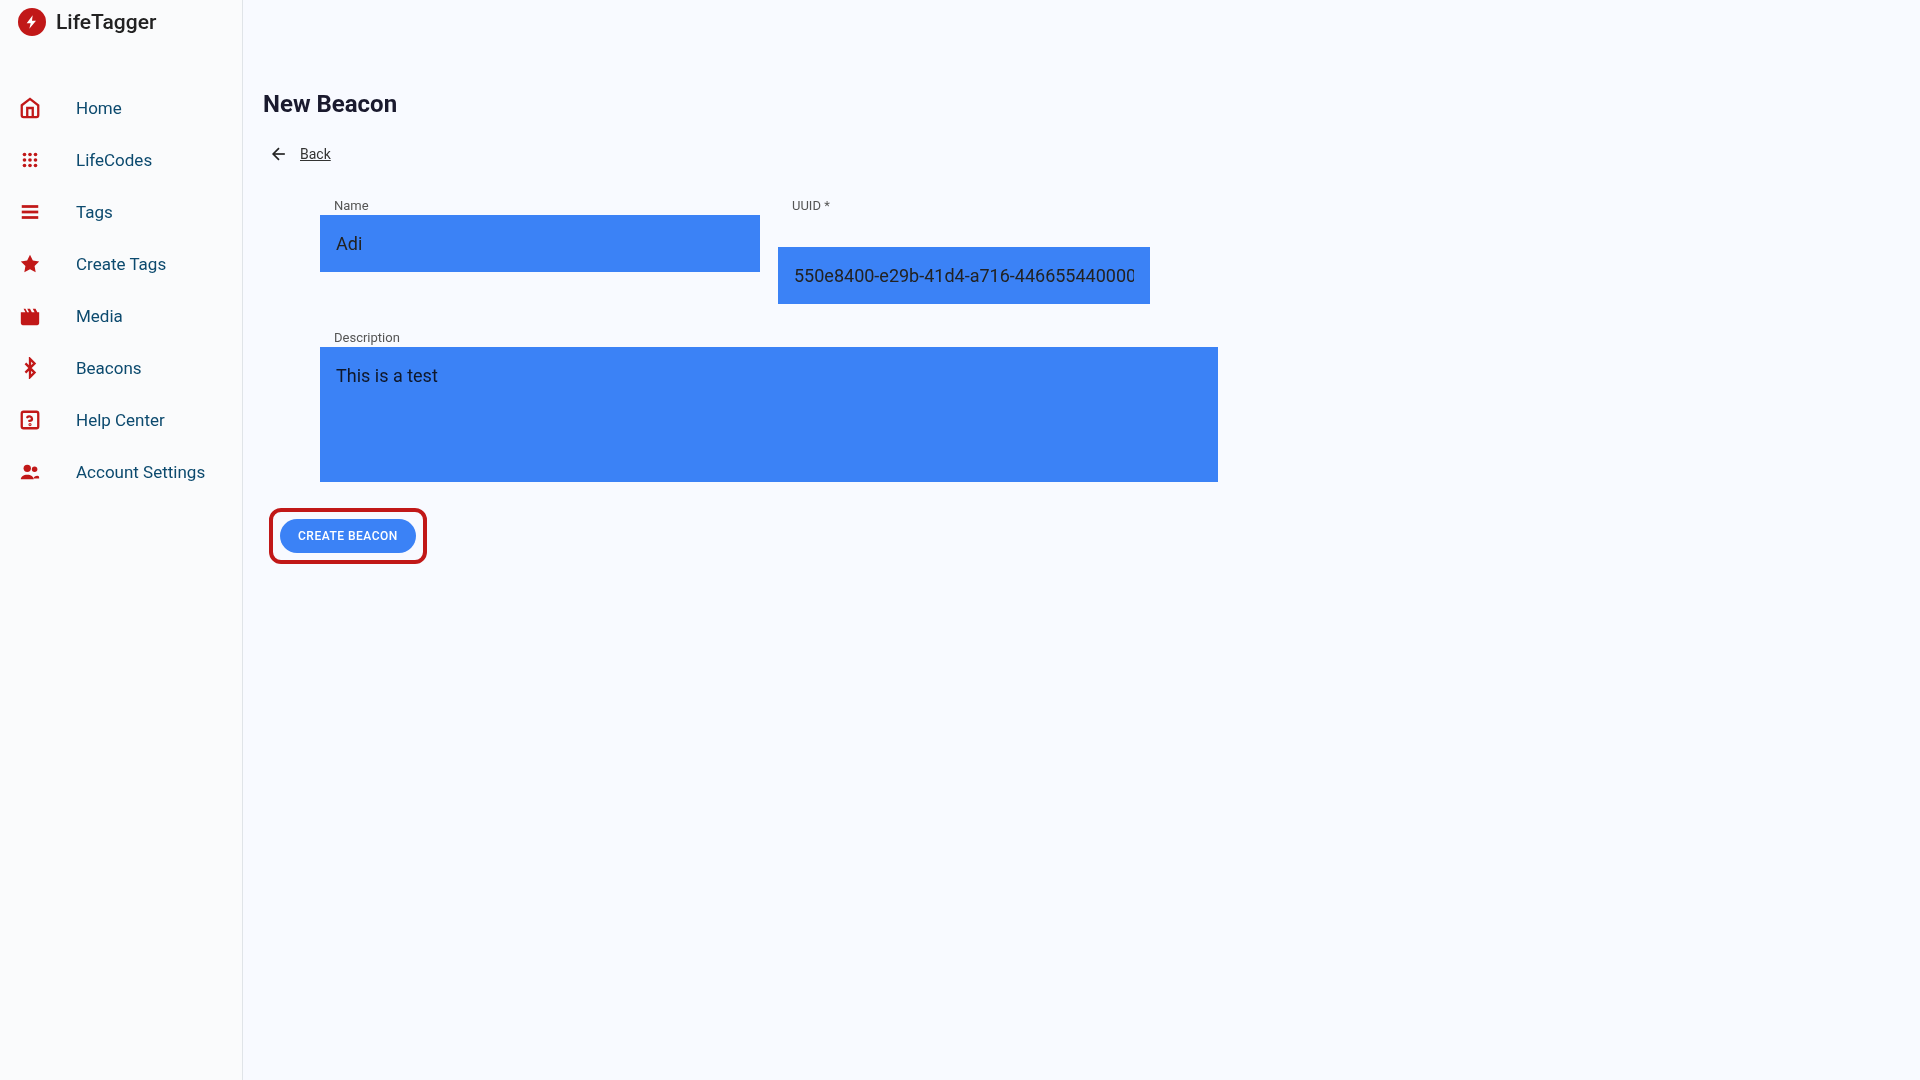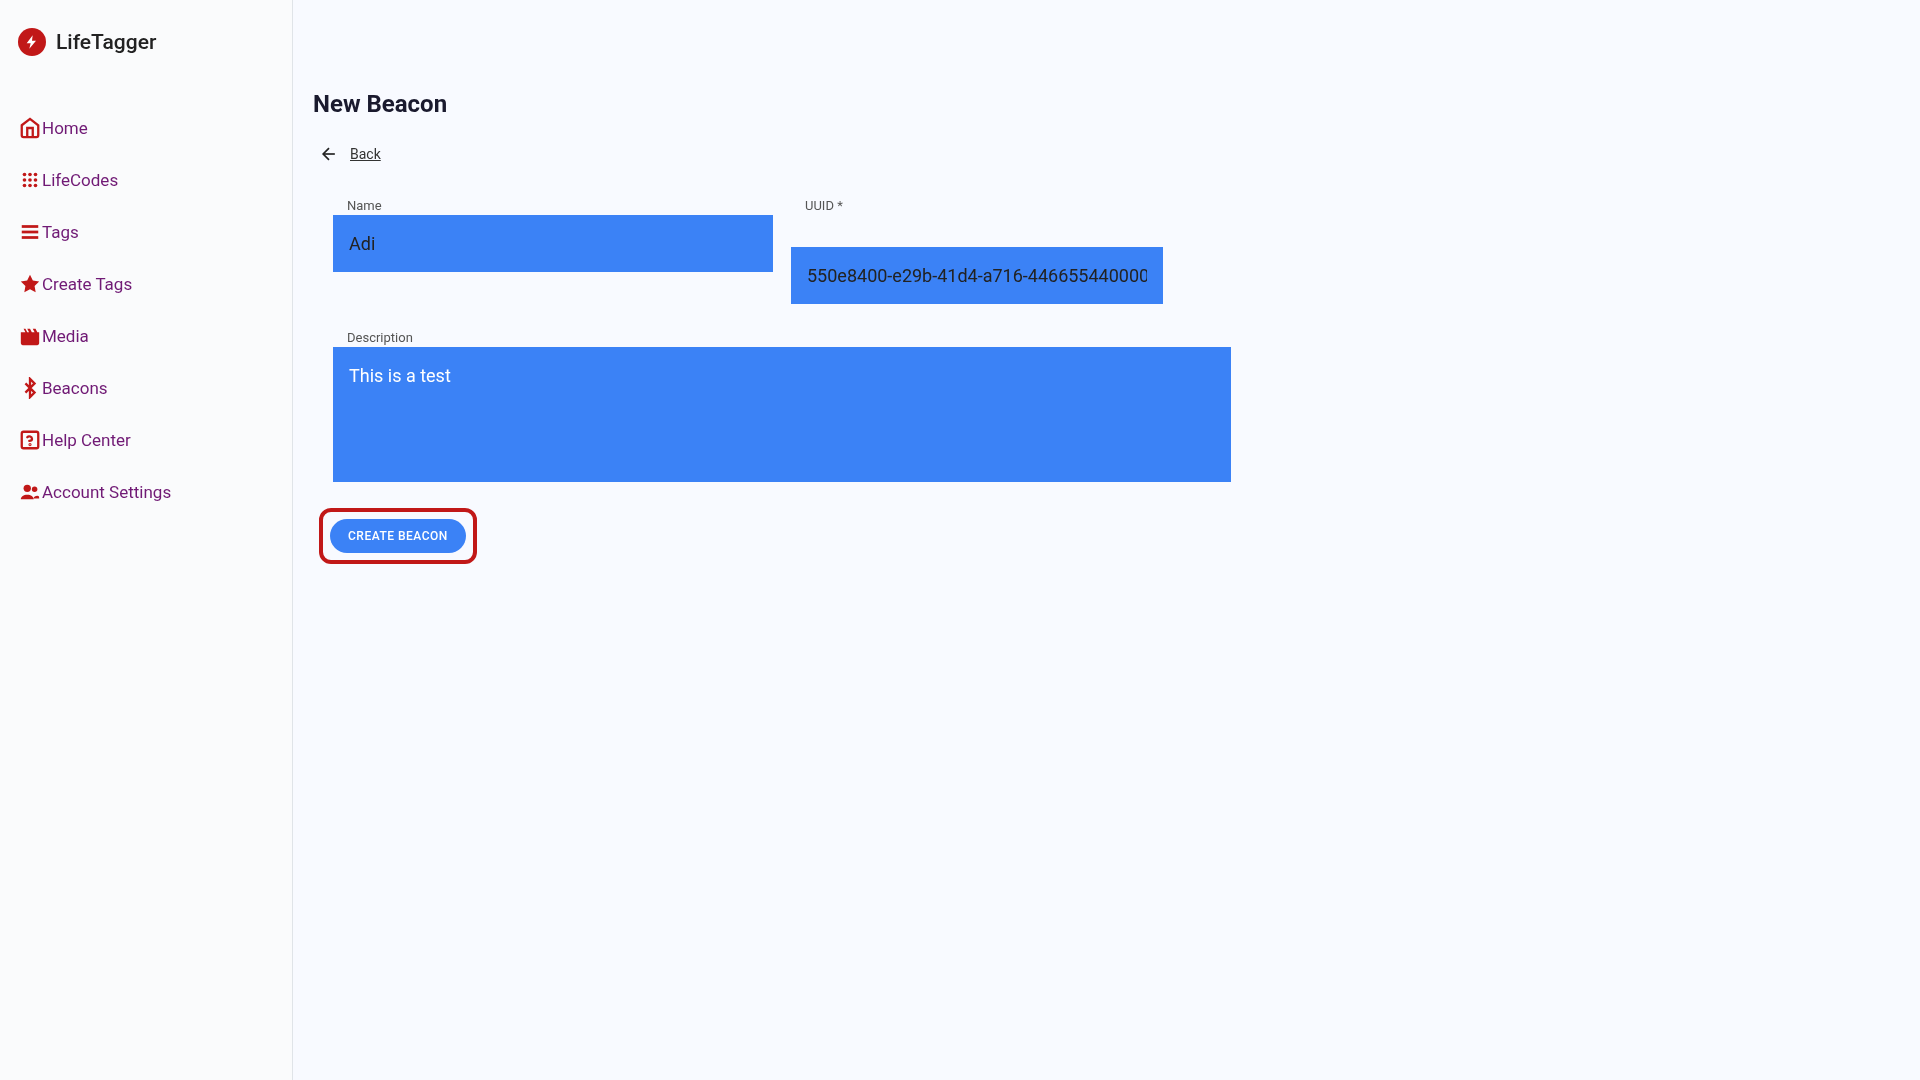--- a/index.html
+++ b/index.html
@@ -9,25 +9,25 @@
       font-family: -apple-system, BlinkMacSystemFont, 'Segoe UI', Roboto, Arial, sans-serif;
     }
     body {
       background: #f8faff;
       width: 1920px;
       height: 1080px;
       display: flex;
       overflow: hidden;
     }
     .sidebar {
-      width: 293px;
+      width: 243px;
       height: 100%;
       background: #fafbfc;
       border-right: 1px solid #e0e4e8;
-      padding-top: 20px;
+      padding-top: 0;
     }
     .logo-section {
       display: flex;
       align-items: center;
       padding: 8px 18px 20px 18px;
       gap: 10px;
     }
     .logo-icon {
       width: 28px;
       height: 28px;
@@ -42,23 +42,24 @@
       font-weight: 500;
       color: #222;
     }
     .nav-items {
       padding-top: 26px;
     }
     .nav-item {
       display: flex;
       align-items: center;
       padding: 14px 18px;
+      gap: 34px;
       cursor: pointer;
       font-size: 17px;
-      color: #701a75;
+      color: #0c4a6e;
     }
     .nav-icon {
       width: 24px;
       height: 24px;
       display: flex;
       align-items: center;
       justify-content: center;
       color: #c11818;
     }
     .main-content {
@@ -91,20 +92,21 @@
       color: #333;
       text-decoration: underline;
     }
     .form-container {
       padding-left: 20px;
     }
     .form-row {
       display: flex;
       gap: 18px;
       margin-bottom: 26px;
+      margin-left: 37px;
     }
     .form-group {
       display: flex;
       flex-direction: column;
     }
     .form-group.name-group {
       width: 440px;
     }
     .form-group.uuid-group {
       width: 372px;
@@ -125,21 +127,21 @@
       padding: 18px 16px;
       font-size: 18px;
       color: #222;
       outline: none;
     }
     .form-textarea {
       background: #3b82f6;
       border: none;
       padding: 18px 16px;
       font-size: 18px;
-      color: #ffffff;
+      color: #0f172a;
       outline: none;
       resize: none;
       height: 135px;
       font-family: inherit;
     }
     .button-wrapper {
       border: 4px solid #c11818;
       border-radius: 12px;
       display: inline-block;
       padding: 7px;

